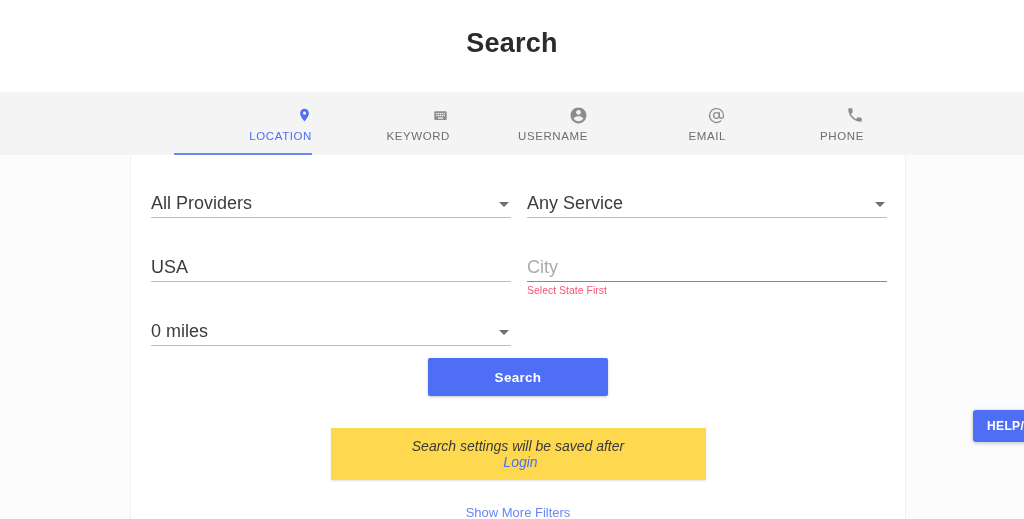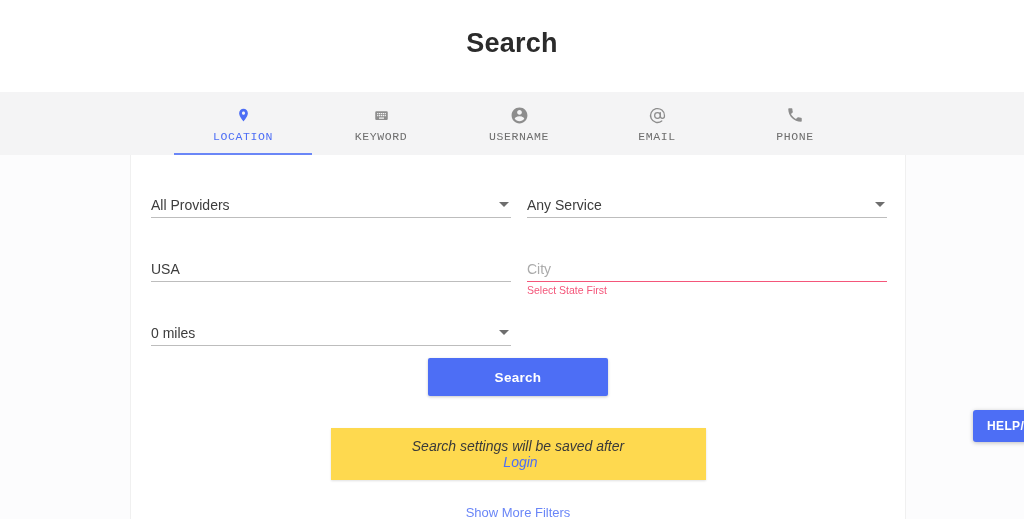--- a/index.html
+++ b/index.html
@@ -48,27 +48,26 @@
     display: flex;
     align-items: stretch;
     justify-content: flex-start;
     padding-left: 174px;
     box-sizing: border-box;
   }
   .tab {
     width: 138px;
     display: flex;
     flex-direction: column;
-    align-items: center;
+    align-items: flex-end;
     justify-content: center;
     cursor: pointer;
     position: relative;
     color: #757575;
     box-sizing: border-box;
-    font-family: Liberation Mono, monospace;
   }
   .tab .tab-icon {
     height: 22px;
     display: flex;
     align-items: center;
     justify-content: center;
     margin-bottom: 5px;
   }
   .tab .tab-icon svg { display: block; }
   .tab .tab-label {
@@ -126,21 +125,21 @@
     position: relative;
     height: 31px;
     border-bottom: 1px solid #bdbdbd;
     display: flex;
     align-items: flex-end;
     padding-bottom: 5px;
     box-sizing: border-box;
   }
   .field.error .control { border-bottom-color: #f4567a; }
   .field .value {
-    font-size: 14px;
+    font-size: 18px;
     color: #3c3c3c;
     line-height: 1;
     white-space: nowrap;
   }
   .field .value.placeholder { color: #ababab; }
   .field .caret {
     position: absolute;
     right: 2px;
     bottom: 10px;
     width: 0;

